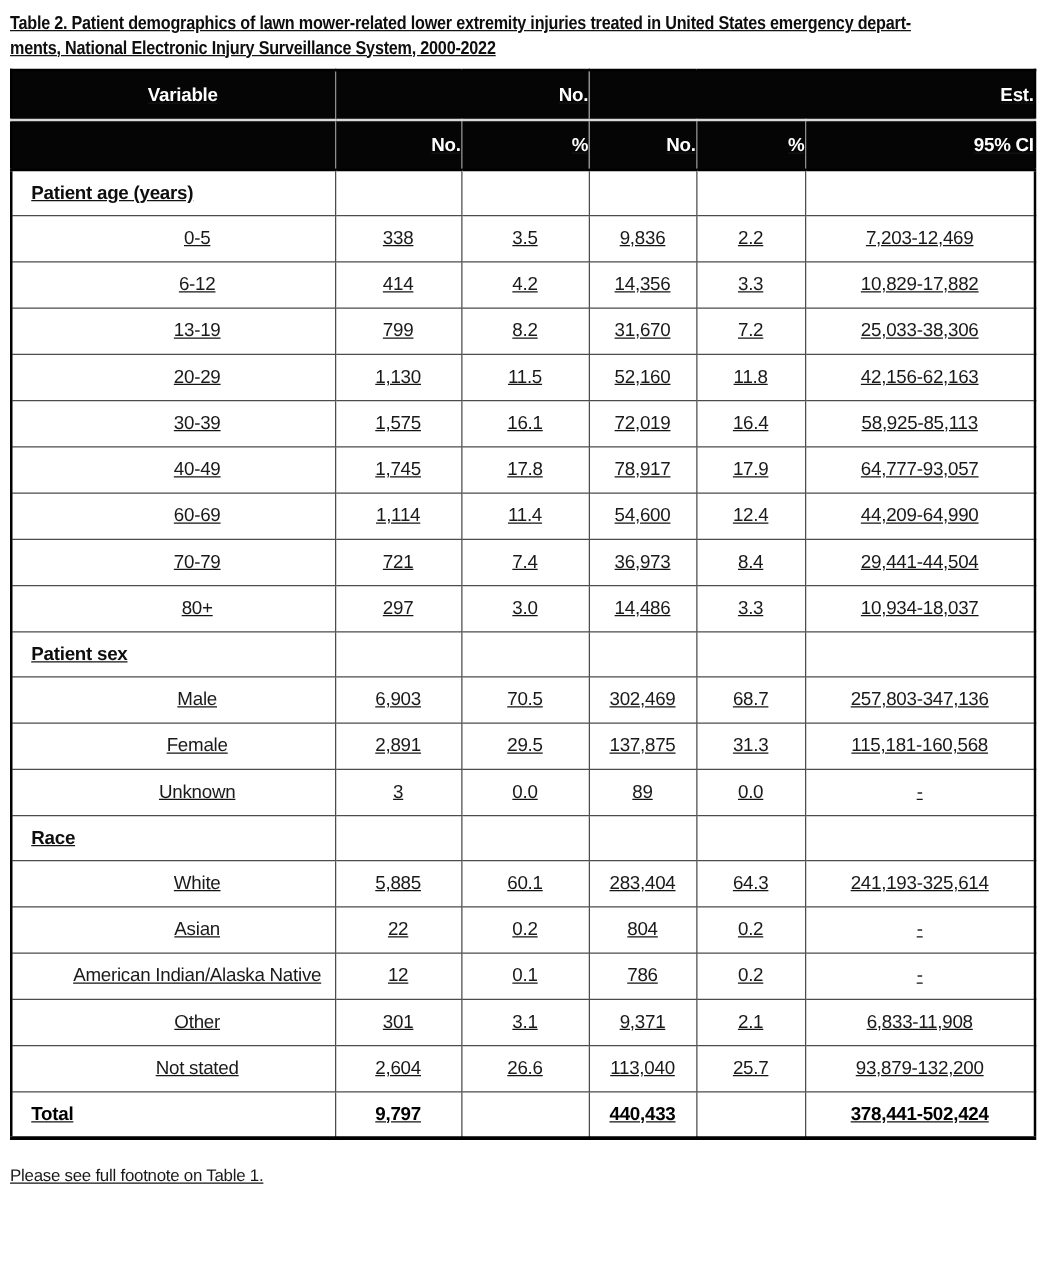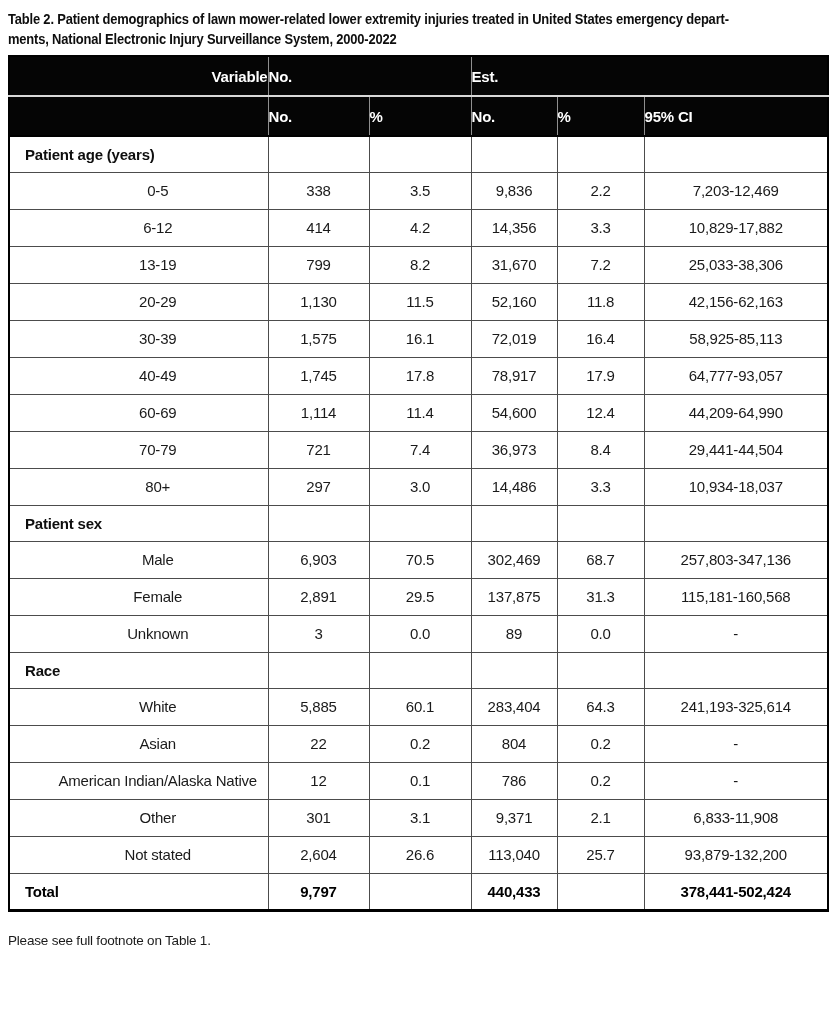--- a/index.html
+++ b/index.html
@@ -8,20 +8,21 @@
     background: #ffffff;
     font-family: "Liberation Sans", "DejaVu Sans", sans-serif;
     color: #141414;
   }
   .page {
     width: 835px;
     height: 1024px;
     background: #fff;
     position: relative;
     overflow: hidden;
+    text-decoration: underline;
   }
   .title-block {
     padding: 9px 8px 0 8px;
     font-weight: bold;
     font-size: 15px;
     color: #0e0e0e;
   }
   .title-line {
     white-space: nowrap;
     transform: scaleX(0.862);
@@ -44,28 +45,28 @@
   table.demo-table col.c6 { width: 184px; }
 
   table.demo-table { border: 2px solid #000; border-bottom-width: 3px; }
 
   thead th {
     background: #050505;
     color: #ffffff;
     font-weight: bold;
     font-size: 15px;
     height: 40px;
-    text-align: left;
+    text-align: right;
     vertical-align: middle;
     border-left: 1px solid #8f8f8f;
     border-right: 1px solid #8f8f8f;
     letter-spacing: -0.2px;
   }
   thead tr.group-row th { border-bottom: 2px solid #d9d9d9; }
-  thead th.var-head { text-align: right; padding-left: 15px; }
+  thead th.var-head { text-align: center; padding-left: 15px; }
   thead tr.sub-row th { border-bottom: 2px solid #000; }
 
   tbody td {
     height: 37px;
     text-align: center;
     vertical-align: middle;
     border: 1px solid #4c4c4c;
     color: #1a1a1a;
     letter-spacing: -0.2px;
     white-space: nowrap;

